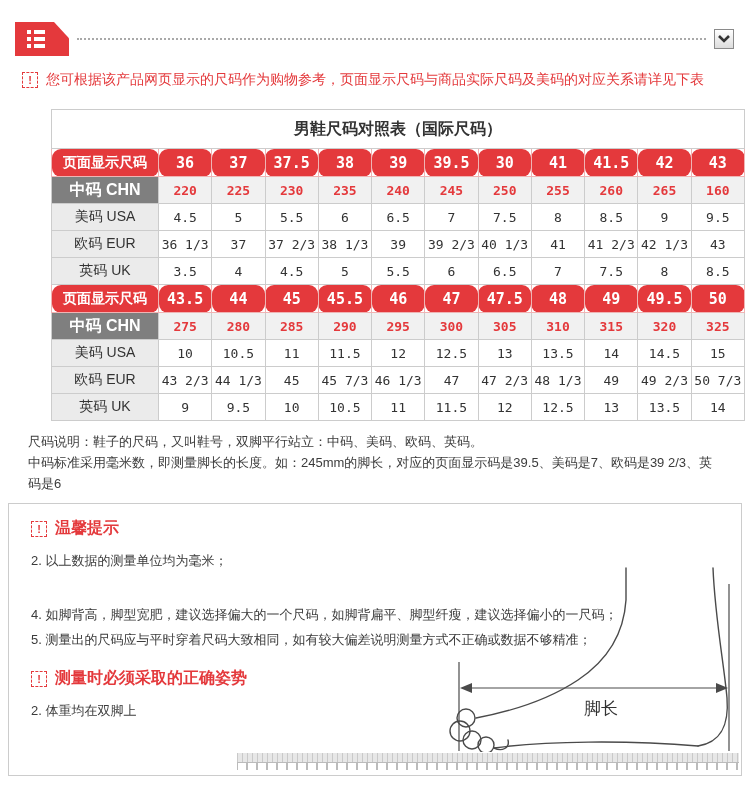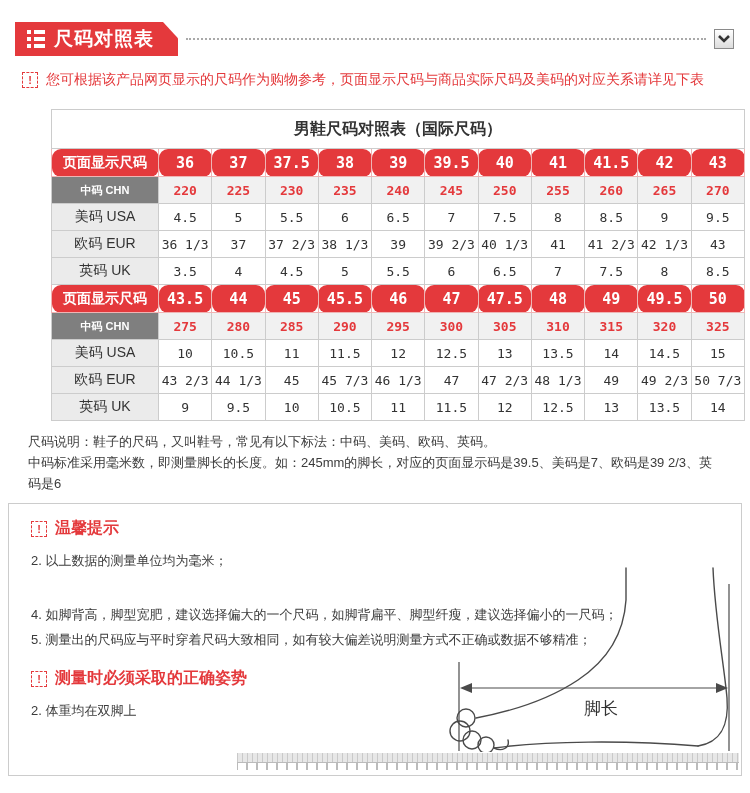--- a/index.html
+++ b/index.html
@@ -25,21 +25,21 @@
 
   
   .tbl-wrap { margin:20px 28px 0;padding-left:23px; }
   table { width:694px; border-collapse:collapse; table-layout:fixed; }
   td { border:1px solid #ccc; text-align:center; height:27px; font-size:13px; font-family:"DejaVu Sans Mono",monospace; }
   .title-row td { height:39px; font-family:"Liberation Sans",sans-serif; font-size:16px; font-weight:bold; color:#333;
                   border:1px solid #ccc; background:#fff; }
   tr.row-red td { background:#e4393c; color:#fff; font-weight:bold; height:28px; border-color:#f0b4b4; font-size:15px;border-radius:9px; }
   tr.row-red td.lbl { font-family:"Liberation Sans",sans-serif; font-size:14px; }
   tr.row-chn td { background:#f1f1f1; color:#e4393c; font-weight:bold; }
-  tr.row-chn td.lbl { background:#7f7f7f; color:#fff; font-family:"Liberation Sans",sans-serif; font-size:11px; font-weight:bold; }
+  tr.row-chn td.lbl { background:#7f7f7f; color:#fff; font-family:"Liberation Sans",sans-serif; font-size:16px; font-weight:bold; }
   tr.row-plain td { background:#fff; color:#333; }
   tr.row-plain td.lbl { background:#ebebeb; color:#333; font-family:"Liberation Sans",sans-serif; font-size:14px;text-align:center; }
 
   .notes { margin:10px 28px 0; font-size:13px; line-height:21px; color:#3b3b3b; }
 
   
   .tips-box { position:relative; margin:9px 8px 0; height:273px; border:1px solid #ccc; background:#fff; overflow:hidden; }
   .sec-title { display:flex; align-items:center; gap:8px; color:#e4393c; font-size:16px; font-weight:bold; margin:14px 0 0 22px; }
   ul.plain { list-style:none; margin:9px 0 0 22px; font-size:13px; color:#3b3b3b; }
   ul.plain li { line-height:25px; }
@@ -56,21 +56,20 @@
 </head>
 <body>
 
 <div class="header">
   <div class="badge">
     <span class="list-icon">
         <i></i>
         <i></i>
         <i></i>
       </span>
-    <span>尺码对照表</span>
   </div>
   <div class="dotline"></div>
   <div class="collapse-btn">
     <svg width="12" height="8" viewBox="0 0 12 8">
       <polyline points="1,1 6,6 11,1" fill="none" stroke="#333" stroke-width="2.6"></polyline>
     </svg>
   </div>
 </div>
 
 <div class="notice">
@@ -88,39 +87,39 @@
         <td colspan="12">男鞋尺码对照表（国际尺码）</td>
       </tr>
     <tr class="row-red">
           <td class="lbl">页面显示尺码</td>
           <td>36</td>
           <td>37</td>
           <td>37.5</td>
           <td>38</td>
           <td>39</td>
           <td>39.5</td>
-          <td>40</td>
+          <td>30</td>
           <td>41</td>
           <td>41.5</td>
           <td>42</td>
           <td>43</td>
         </tr>
         <tr class="row-chn">
           <td class="lbl">中码 CHN</td>
           <td>220</td>
           <td>225</td>
           <td>230</td>
           <td>235</td>
           <td>240</td>
           <td>245</td>
           <td>250</td>
           <td>255</td>
           <td>260</td>
           <td>265</td>
-          <td>270</td>
+          <td>160</td>
         </tr>
         <tr class="row-plain">
           <td class="lbl">美码 USA</td>
           <td>4.5</td>
           <td>5</td>
           <td>5.5</td>
           <td>6</td>
           <td>6.5</td>
           <td>7</td>
           <td>7.5</td>
@@ -225,21 +224,21 @@
           <td>12.5</td>
           <td>13</td>
           <td>13.5</td>
           <td>14</td>
         </tr>
       </tbody>
   </table>
 </div>
 
 <div class="notes">
-  <div>尺码说明：鞋子的尺码，又叫鞋号，常见有以下标法：中码、美码、欧码、英码。</div>
+  <div>尺码说明：鞋子的尺码，又叫鞋号，双脚平行站立：中码、美码、欧码、英码。</div>
   <div>中码标准采用毫米数，即测量脚长的长度。如：245mm的脚长，对应的页面显示码是39.5、美码是7、欧码是39 2/3、英码是6</div>
 </div>
 
 <div class="tips-box">
   <div class="sec-title">
     <span class="excl-icon">!</span>
     <span>温馨提示</span>
   </div>
   <ul class="plain tips">
       <li>2. 以上数据的测量单位均为毫米；</li>

